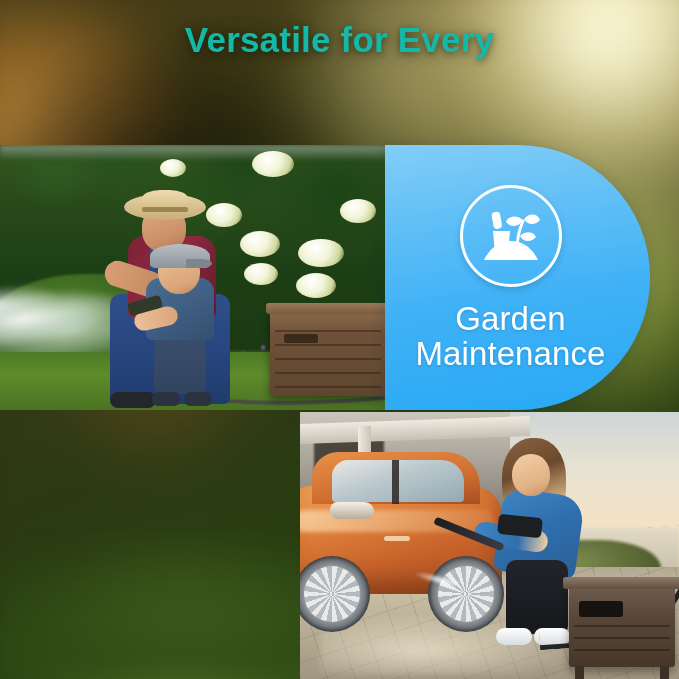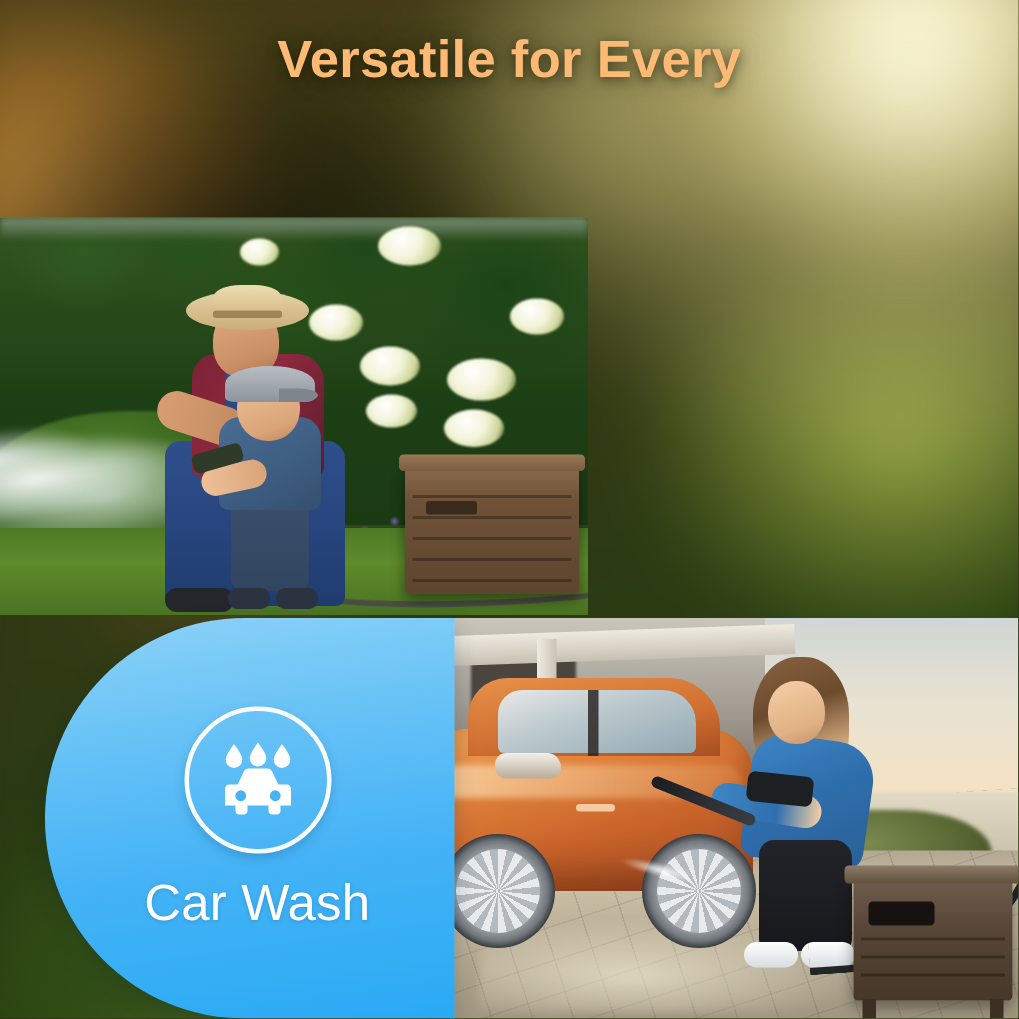--- a/index.html
+++ b/index.html
@@ -29,21 +29,21 @@
     background:radial-gradient(ellipse at 50% 50%, rgba(10,12,4,.85) 0%, rgba(14,16,6,.35) 55%, rgba(0,0,0,0) 78%);
     filter:blur(20px);}
   .bg-glow{position:absolute;right:-30px;top:-30px;width:260px;height:220px;
     background:radial-gradient(ellipse at 60% 30%, rgba(255,252,222,.85) 0%, rgba(240,232,170,.30) 45%, rgba(0,0,0,0) 72%);
     filter:blur(18px);}
   .bg-bottom{position:absolute;left:0;right:0;bottom:0;height:120px;
     background:linear-gradient(0deg,#2e4a14 0%, rgba(46,74,20,.2) 100%);filter:blur(16px);}
 
   
   .headline{position:absolute;left:0;right:0;top:19px;text-align:center;
-    color:#fdba74;font-weight:bold;font-size:35px;line-height:42px;
+    color:#14b8a6;font-weight:bold;font-size:35px;line-height:42px;
     letter-spacing:.2px;
     text-shadow:0 2px 7px rgba(20,22,10,.55), 0 0 18px rgba(30,30,12,.35);}
   .headline .l2{display:block;}
 
   
   .row{position:absolute;left:0;width:679px;height:265px;}
   #row-garden{top:145px;}
   #row-car{top:412px;height:267px;}
 
   
@@ -288,20 +288,42 @@
         <div class="kid-arm"></div>
         <div class="kid-head"></div>
         <div class="kid-cap"></div>
         <div class="kid-cap-brim"></div>
         <div class="kid-sandal" style="left:12px"></div>
         <div class="kid-sandal" style="left:44px"></div>
       </div>
       <div class="g-nozzle"></div>
     </div>
 
+    <div class="panel" id="panel-garden">
+      <div class="panel-inner">
+        <div class="badge">
+          <svg width="62" height="56" viewBox="0 0 62 56" aria-hidden="true">
+
+            <path d="M4 52 C10 40 19 33 31 33 C43 33 52 40 58 52 Z" fill="#ffffff"></path>
+
+            <rect x="12.5" y="4" width="8.5" height="17" rx="4" fill="#ffffff" transform="rotate(-10 16 12)"></rect>
+
+            <path d="M13 23 L30 23 L28.5 40 L14.5 40 Z" fill="#ffffff"></path>
+
+            <path d="M37 42 C37 30 39 22 43 13" stroke="#ffffff" stroke-width="3" fill="none" stroke-linecap="round"></path>
+
+            <path d="M43 12 C36 6 28 8 26 14 C31 20 39 19 43 12 Z" fill="#ffffff"></path>
+            <path d="M44 11 C50 4 58 6 60 12 C55 18 47 17 44 11 Z" fill="#ffffff"></path>
+            <path d="M40 28 C46 22 54 24 56 29 C51 35 43 34 40 28 Z" fill="#ffffff"></path>
+          </svg>
+        </div>
+        <div class="panel-label">Garden
+Maintenance</div>
+      </div>
+    </div>
   </div>
 
   <div class="row" id="row-car">
 
     <div class="photo" id="photo-car">
       <div class="ph-layer c-sky"></div>
       <div class="c-sun"></div>
       <div class="c-fence"></div>
       <div class="c-hedge"></div>
       <div class="c-house">
@@ -349,35 +371,15 @@
         <div class="c-box-lid"></div>
         <div class="c-port"></div>
         <div class="c-box-slat" style="top:40px"></div>
         <div class="c-box-slat" style="top:52px"></div>
         <div class="c-box-slat" style="top:64px"></div>
         <div class="c-box-leg" style="left:6px"></div>
         <div class="c-box-leg" style="right:6px"></div>
       </div>
     </div>
 
-    <div class="panel" id="panel-car">
-      <div class="panel-inner">
-        <div class="badge">
-          <svg width="58" height="54" viewBox="0 0 58 54" aria-hidden="true">
-
-            <path d="M13 3 C16.5 8 18.5 11 18.5 13.5 A5.5 5.5 0 0 1 7.5 13.5 C7.5 11 9.5 8 13 3 Z" fill="#ffffff"></path>
-            <path d="M29 2 C32.5 7 34.5 10 34.5 12.5 A5.5 5.5 0 0 1 23.5 12.5 C23.5 10 25.5 7 29 2 Z" fill="#ffffff"></path>
-            <path d="M45 3 C48.5 8 50.5 11 50.5 13.5 A5.5 5.5 0 0 1 39.5 13.5 C39.5 11 41.5 8 45 3 Z" fill="#ffffff"></path>
-
-            <path d="M15 31 L19.5 21.5 C20.2 20 21.2 19.3 22.8 19.3 L35.2 19.3 C36.8 19.3 37.8 20 38.5 21.5 L43 31 Z" fill="#ffffff"></path>
-
-            <path d="M7 33 C7 31.3 8.2 30 10 30 L48 30 C49.8 30 51 31.3 51 33 L51 44 L44 44 L44 47.5 C44 48.9 42.9 50 41.5 50 L38.5 50 C37.1 50 36 48.9 36 47.5 L36 44 L22 44 L22 47.5 C22 48.9 20.9 50 19.5 50 L16.5 50 C15.1 50 14 48.9 14 47.5 L14 44 L7 44 Z" fill="#ffffff"></path>
-
-            <circle cx="17.5" cy="37.5" r="3.6" fill="#45b3f6"></circle>
-            <circle cx="40.5" cy="37.5" r="3.6" fill="#45b3f6"></circle>
-          </svg>
-        </div>
-        <div class="panel-label">Car Wash</div>
-      </div>
-    </div>
   </div>
 
 </div>
 
 </body></html>

